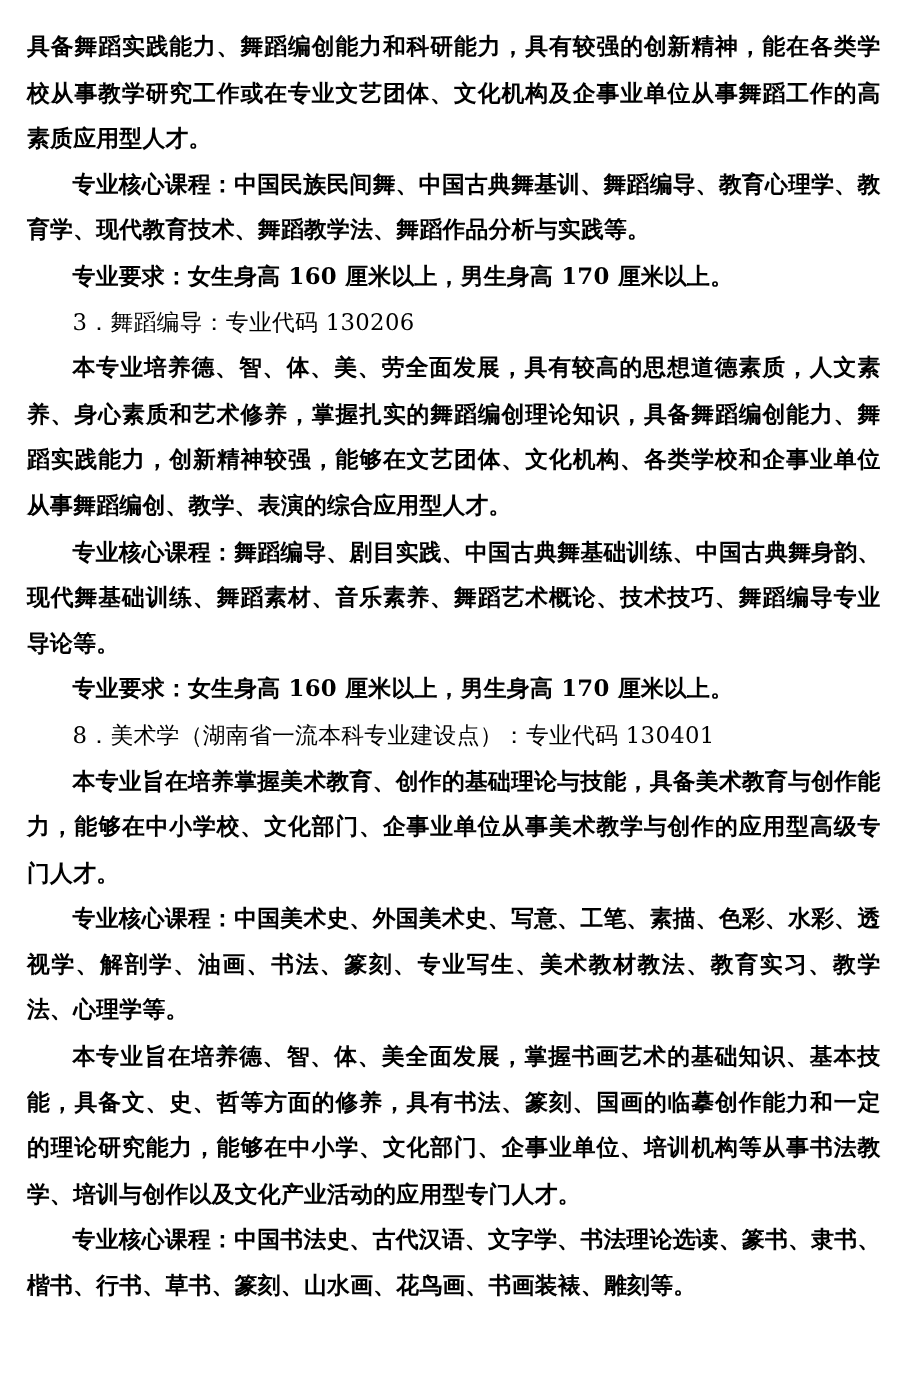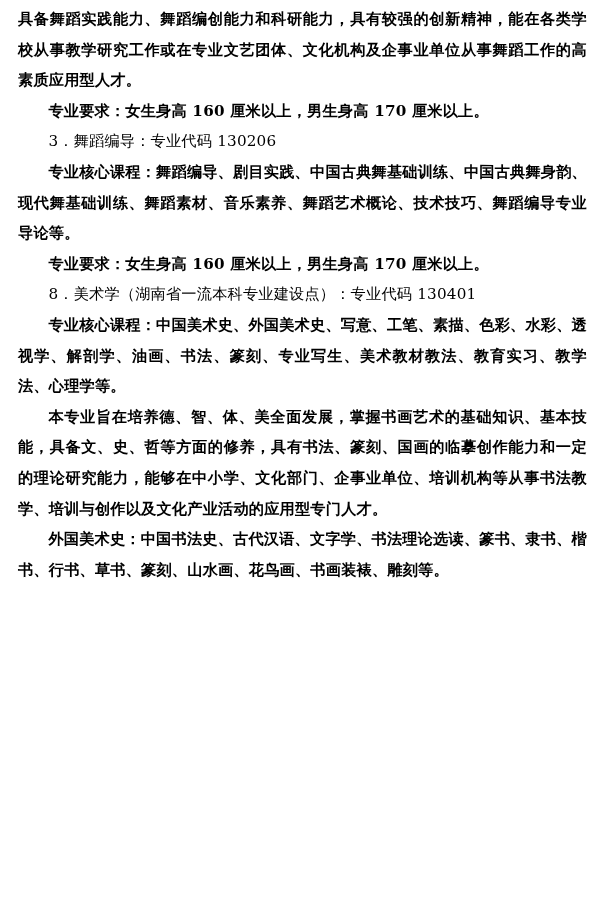--- a/index.html
+++ b/index.html
@@ -11,21 +11,21 @@
     width: 607px;
     height: 918px;
     font-family: "DejaVu Serif", "Liberation Serif", serif;
     color: #000000;
     overflow: hidden;
   }
   #page {
     width: 607px;
     height: 918px;
     box-sizing: border-box;
-    padding: 4px 20px 0 18px;
+    padding: 16px 20px 0 18px;
   }
   p {
     margin: 0;
     font-size: 15.2px;
     line-height: 30.6px;
     text-align: justify;
     text-justify: inter-ideograph;
     letter-spacing: 0.2px;
     font-weight: bold;
   }
@@ -38,21 +38,24 @@
   }
   .para-block {
     display: block;
   }
 </style>
 </head>
 <body>
 
 <div id="page">
   <p class="para-block">具备舞蹈实践能力、舞蹈编创能力和科研能力，具有较强的创新精神，能在各类学校从事教学研究工作或在专业文艺团体、文化机构及企事业单位从事舞蹈工作的高素质应用型人才。</p>
+  <p class="para-block indent">专业核心课程：中国民族民间舞、中国古典舞基训、舞蹈编导、教育心理学、教育学、现代教育技术、舞蹈教学法、舞蹈作品分析与实践等。</p>
   <p class="para-block indent">专业要求：女生身高 160 厘米以上，男生身高 170 厘米以上。</p>
   <p class="para-block heading">3．舞蹈编导：专业代码 130206</p>
+  <p class="para-block indent">本专业培养德、智、体、美、劳全面发展，具有较高的思想道德素质，人文素养、身心素质和艺术修养，掌握扎实的舞蹈编创理论知识，具备舞蹈编创能力、舞蹈实践能力，创新精神较强，能够在文艺团体、文化机构、各类学校和企事业单位从事舞蹈编创、教学、表演的综合应用型人才。</p>
   <p class="para-block indent">专业核心课程：舞蹈编导、剧目实践、中国古典舞基础训练、中国古典舞身韵、现代舞基础训练、舞蹈素材、音乐素养、舞蹈艺术概论、技术技巧、舞蹈编导专业导论等。</p>
   <p class="para-block indent">专业要求：女生身高 160 厘米以上，男生身高 170 厘米以上。</p>
   <p class="para-block heading">8．美术学（湖南省一流本科专业建设点）：专业代码 130401</p>
+  <p class="para-block indent">本专业旨在培养掌握美术教育、创作的基础理论与技能，具备美术教育与创作能力，能够在中小学校、文化部门、企事业单位从事美术教学与创作的应用型高级专门人才。</p>
   <p class="para-block indent">专业核心课程：中国美术史、外国美术史、写意、工笔、素描、色彩、水彩、透视学、解剖学、油画、书法、篆刻、专业写生、美术教材教法、教育实习、教学法、心理学等。</p>
   <p class="para-block indent">本专业旨在培养德、智、体、美全面发展，掌握书画艺术的基础知识、基本技能，具备文、史、哲等方面的修养，具有书法、篆刻、国画的临摹创作能力和一定的理论研究能力，能够在中小学、文化部门、企事业单位、培训机构等从事书法教学、培训与创作以及文化产业活动的应用型专门人才。</p>
-  <p class="para-block indent">外国美术史：中国书法史、古代汉语、文字学、书法理论选读、篆书、隶书、楷书、行书、草书、篆刻、山水画、花鸟画、书画装裱、雕刻等。</p>
+  <p class="para-block indent">专业核心课程：中国书法史、古代汉语、文字学、书法理论选读、篆书、隶书、楷书、行书、草书、篆刻、山水画、花鸟画、书画装裱、雕刻等。</p>
 </div>
 
 </body></html>

